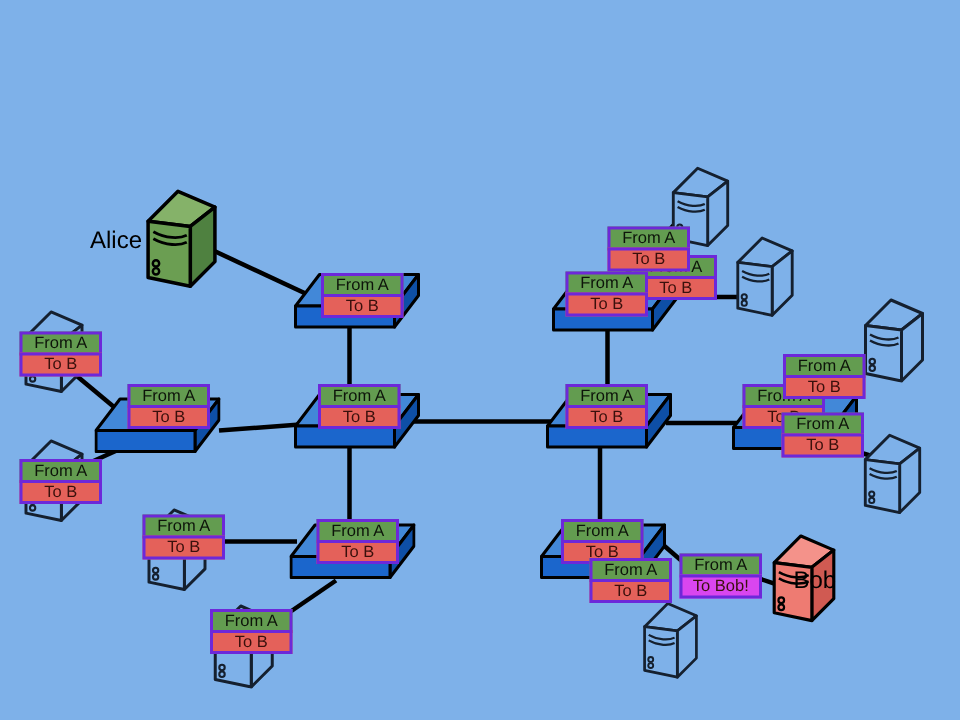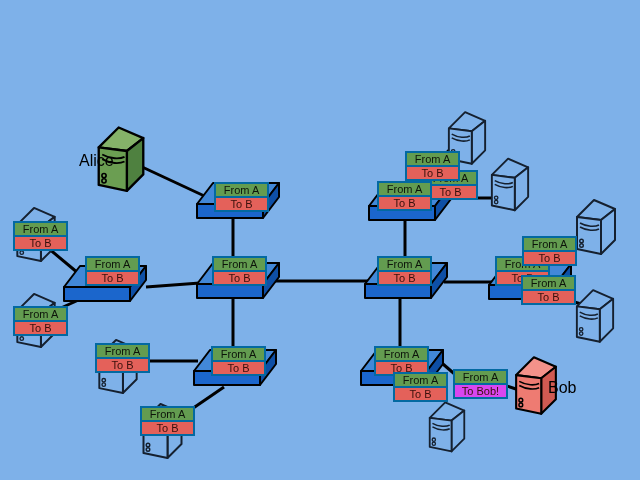--- a/index.html
+++ b/index.html
@@ -7,27 +7,27 @@
     position:relative;width:640px;height:480px;overflow:hidden;
     background:#7EB1E9;
     font-family:"Liberation Sans",sans-serif;
   }
   .title{
     position:absolute;top:20px;left:0;width:100%;
     text-align:center;color:#0D1624;
     font-size:29px;line-height:35px;letter-spacing:0px;
   }
   .host-label{
-    position:absolute;color:#000;font-size:16px;line-height:18px;margin-left:19px;
+    position:absolute;color:#000;font-size:16px;line-height:18px;
   }
   svg.layer{position:absolute;left:0;top:0;}
   svg.node{position:absolute;}
   .packet{position:absolute;width:55px;}
   .packet .prow{
-    box-sizing:border-box;height:16px;border:2px solid #0369a1;
+    box-sizing:border-box;height:16px;border:2px solid #6d28d9;
     display:flex;align-items:center;justify-content:center;
     font-size:11px;line-height:11px;white-space:nowrap;
   }
   .packet .prow.to{margin-top:-2px;}
 </style>
 </head>
 <body>
 
 <div id="stage">
 

